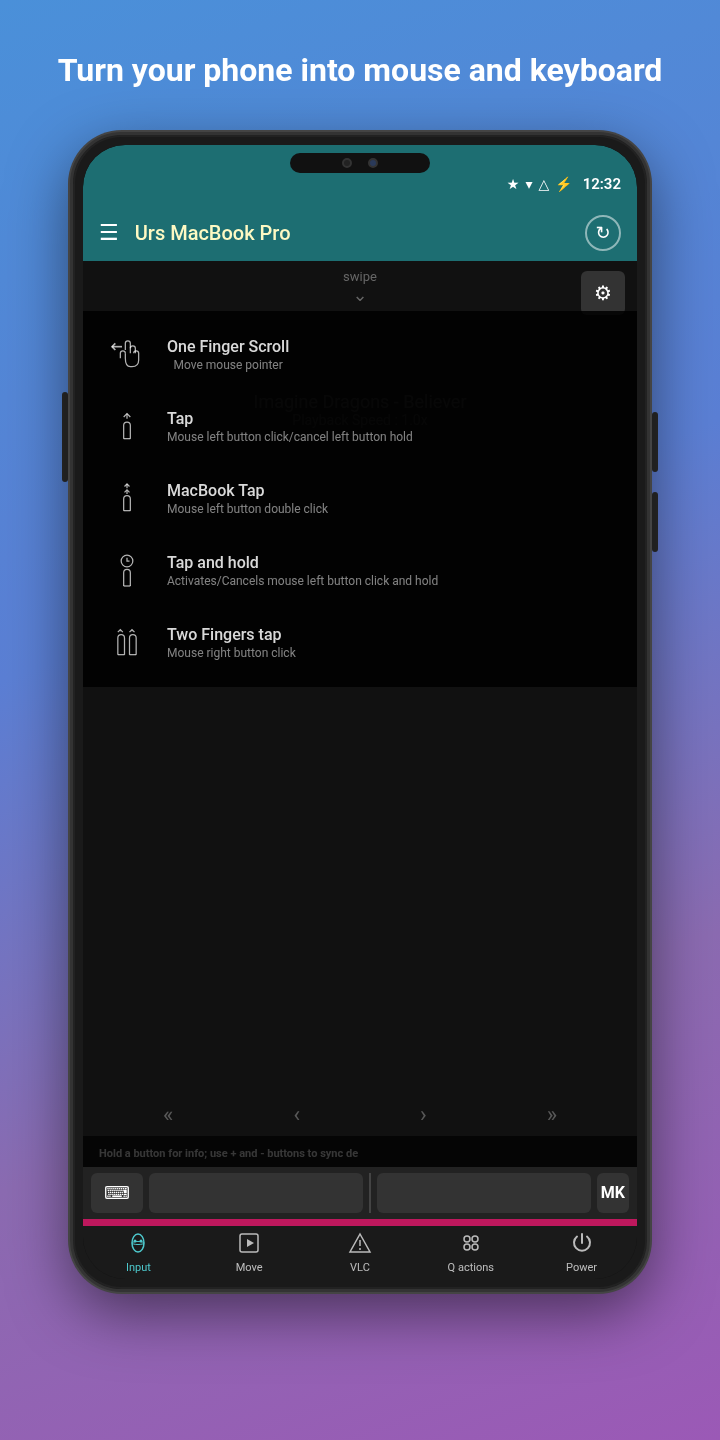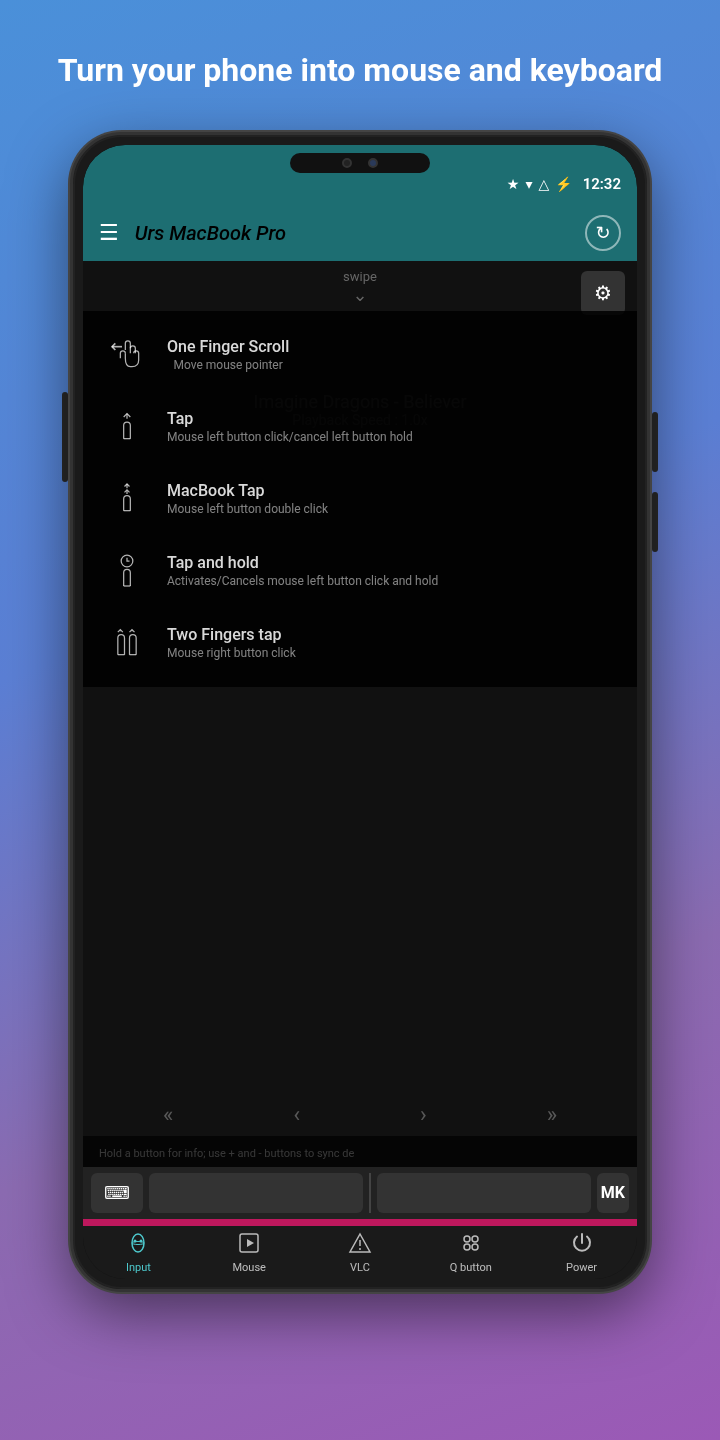--- a/index.html
+++ b/index.html
@@ -142,25 +142,24 @@
     }
 
     .toolbar-menu-icon {
       color: white;
       font-size: 22px;
       cursor: pointer;
       margin-right: 16px;
     }
 
     .toolbar-title {
-      color: #000000;
+      color: #fef9c3;
       font-size: 20px;
       font-weight: 500;
       flex: 1;
-      font-style: italic;
     }
 
     .toolbar-refresh {
       color: white;
       font-size: 22px;
       cursor: pointer;
       width: 36px;
       height: 36px;
       border: 2px solid rgba(255,255,255,0.5);
       border-radius: 50%;
@@ -315,20 +314,21 @@
       cursor: pointer;
     }
 
     
     .info-bar {
       position: absolute;
       bottom: 0;
       left: 0; right: 0;
       padding: 6px 16px;
       background: rgba(0,0,0,0.7);
+      font-weight: bold;
     }
 
     .info-bar-text {
       color: rgba(255,255,255,0.2);
       font-size: 11px;
     }
 
     
     .keyboard-bar {
       height: 52px;
@@ -609,21 +609,21 @@
           <span class="nav-label">Input</span>
         </div>
 
         <div class="nav-item">
           <div class="nav-icon-area">
             <svg width="24" height="24" viewBox="0 0 24 24" fill="none" xmlns="http://www.w3.org/2000/svg">
               <rect x="3" y="3" width="18" height="18" rx="2" stroke="rgba(255,255,255,0.7)" stroke-width="1.5"></rect>
               <polygon points="10,8 10,16 17,12" fill="rgba(255,255,255,0.7)"></polygon>
             </svg>
           </div>
-          <span class="nav-label">Mouse</span>
+          <span class="nav-label">Move</span>
         </div>
 
         <div class="nav-item">
           <div class="nav-icon-area">
             <svg width="24" height="24" viewBox="0 0 24 24" fill="none" xmlns="http://www.w3.org/2000/svg">
               <polygon points="12,3 22,21 2,21" stroke="rgba(255,255,255,0.7)" stroke-width="1.5" fill="none"></polygon>
               <line x1="12" y1="9" x2="12" y2="15" stroke="rgba(255,255,255,0.7)" stroke-width="1.5"></line>
               <circle cx="12" cy="18" r="1" fill="rgba(255,255,255,0.7)"></circle>
             </svg>
           </div>
@@ -632,21 +632,21 @@
 
         <div class="nav-item">
           <div class="nav-icon-area">
             <svg width="24" height="24" viewBox="0 0 24 24" fill="none" xmlns="http://www.w3.org/2000/svg">
               <circle cx="8" cy="8" r="3" stroke="rgba(255,255,255,0.7)" stroke-width="1.5"></circle>
               <circle cx="16" cy="8" r="3" stroke="rgba(255,255,255,0.7)" stroke-width="1.5"></circle>
               <circle cx="8" cy="16" r="3" stroke="rgba(255,255,255,0.7)" stroke-width="1.5"></circle>
               <circle cx="16" cy="16" r="3" stroke="rgba(255,255,255,0.7)" stroke-width="1.5"></circle>
             </svg>
           </div>
-          <span class="nav-label">Q button</span>
+          <span class="nav-label">Q actions</span>
         </div>
 
         <div class="nav-item">
           <div class="nav-icon-area">
             <svg width="24" height="24" viewBox="0 0 24 24" fill="none" xmlns="http://www.w3.org/2000/svg">
               <path d="M12 3 L12 12" stroke="rgba(255,255,255,0.7)" stroke-width="2" stroke-linecap="round"></path>
               <path d="M7 5.5 A8 8 0 1 0 17 5.5" stroke="rgba(255,255,255,0.7)" stroke-width="2" fill="none" stroke-linecap="round"></path>
             </svg>
           </div>
           <span class="nav-label">Power</span>

